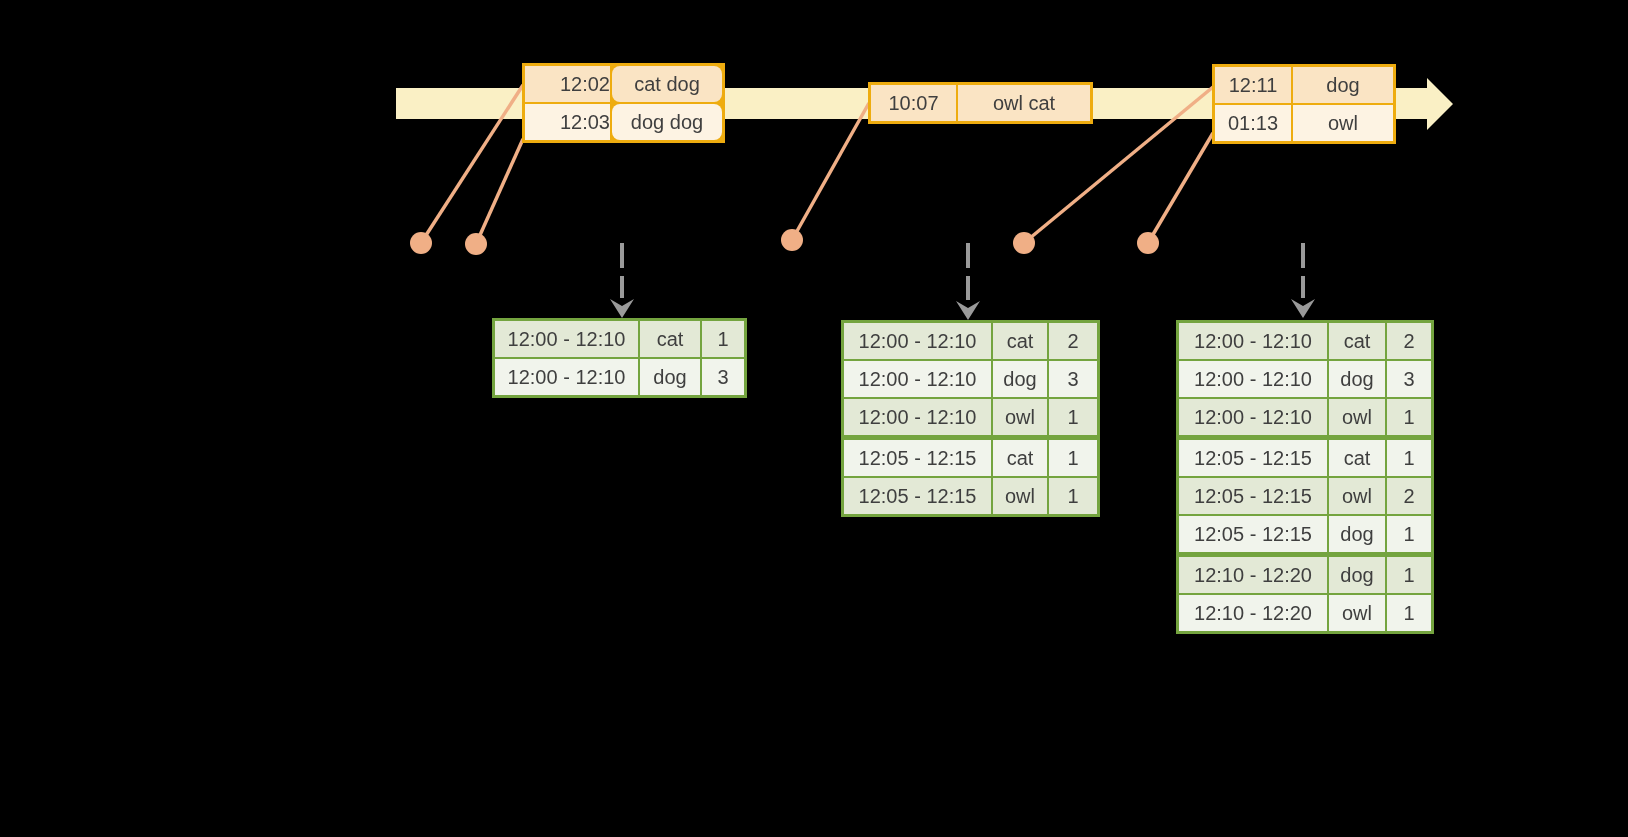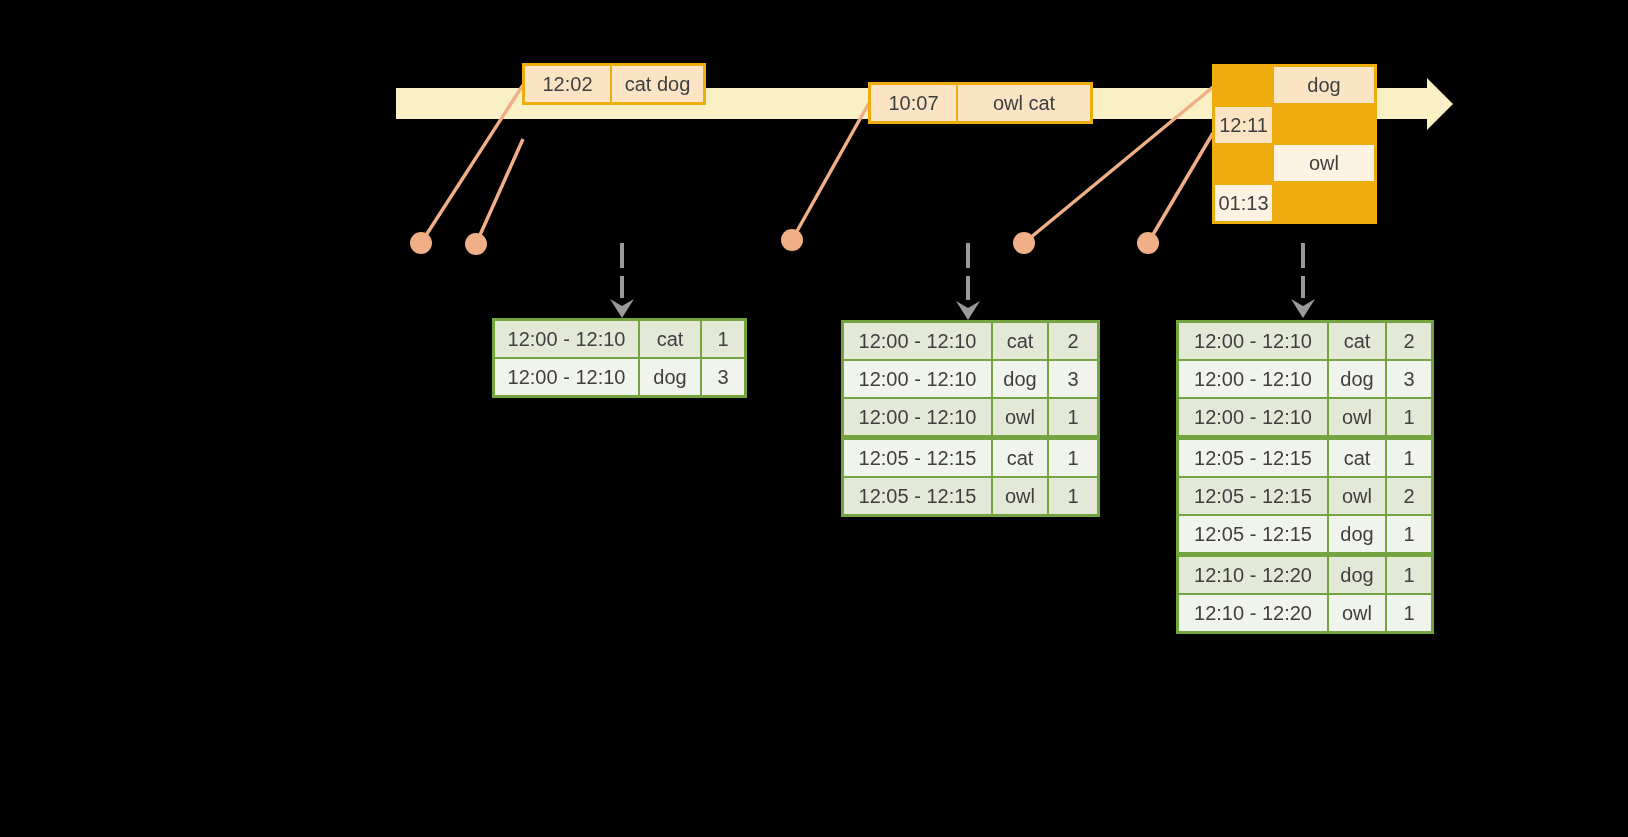--- a/index.html
+++ b/index.html
@@ -19,23 +19,23 @@
 
   
   .gtable { position:absolute; z-index:2; background:#74A43F; border:3px solid #74A43F;
             display:flex; flex-direction:column; gap:2px; }
   .grow   { display:flex; gap:2px; }
   .gdark .cell  { background:#E3E9D6; }
   .glight .cell { background:#F1F4EC; }
   .gsep   { margin-top:3px; }
 
   
-  .t1 .c-time  { width:85px; }  .t1 .c-words { width:91px; }
+  .t1 .c-time  { width:85px;text-align:right; }  .t1 .c-words { width:110px;border-radius:8px; }
   .t2 .c-time  { width:85px; }  .t2 .c-words { width:132px; }
-  .t3 .c-time  { width:57px;margin-top:40px; }  .t3 .c-words { width:100px; }
+  .t3 .c-time  { width:76px; }  .t3 .c-words { width:100px; }
   .r1 .c-win { width:143px; } .r1 .c-word { width:60px; } .r1 .c-cnt { width:42px; }
   .r2 .c-win { width:147px; } .r2 .c-word { width:54px; } .r2 .c-cnt { width:48px; }
   .r3 .c-win { width:148px; } .r3 .c-word { width:56px; } .r3 .c-cnt { width:44px; }
 </style>
 </head>
 <body>
 
 <div id="canvas">
 
   <svg id="overlay" width="1628" height="837" viewBox="0 0 1628 837">
@@ -68,20 +68,24 @@
       <path d="M610,299 L622,318 L634,299 L622,306 Z"></path>
       <path d="M956,301 L968,320 L980,301 L968,308 Z"></path>
       <path d="M1291,299 L1303,318 L1315,299 L1303,306 Z"></path>
     </g>
   </svg>
 
   <div class="etable t1" style="left:522px; top:63px;">
     <div class="erow edark">
       <div class="cell c-time">12:02</div>
       <div class="cell c-words">cat dog</div>
+    </div>
+    <div class="erow elight">
+      <div class="cell c-time">12:03</div>
+      <div class="cell c-words">dog dog</div>
     </div>
   </div>
 
   <div class="etable t2" style="left:868px; top:82px;">
     <div class="erow edark">
       <div class="cell c-time">10:07</div>
       <div class="cell c-words">owl cat</div>
     </div>
   </div>
 

